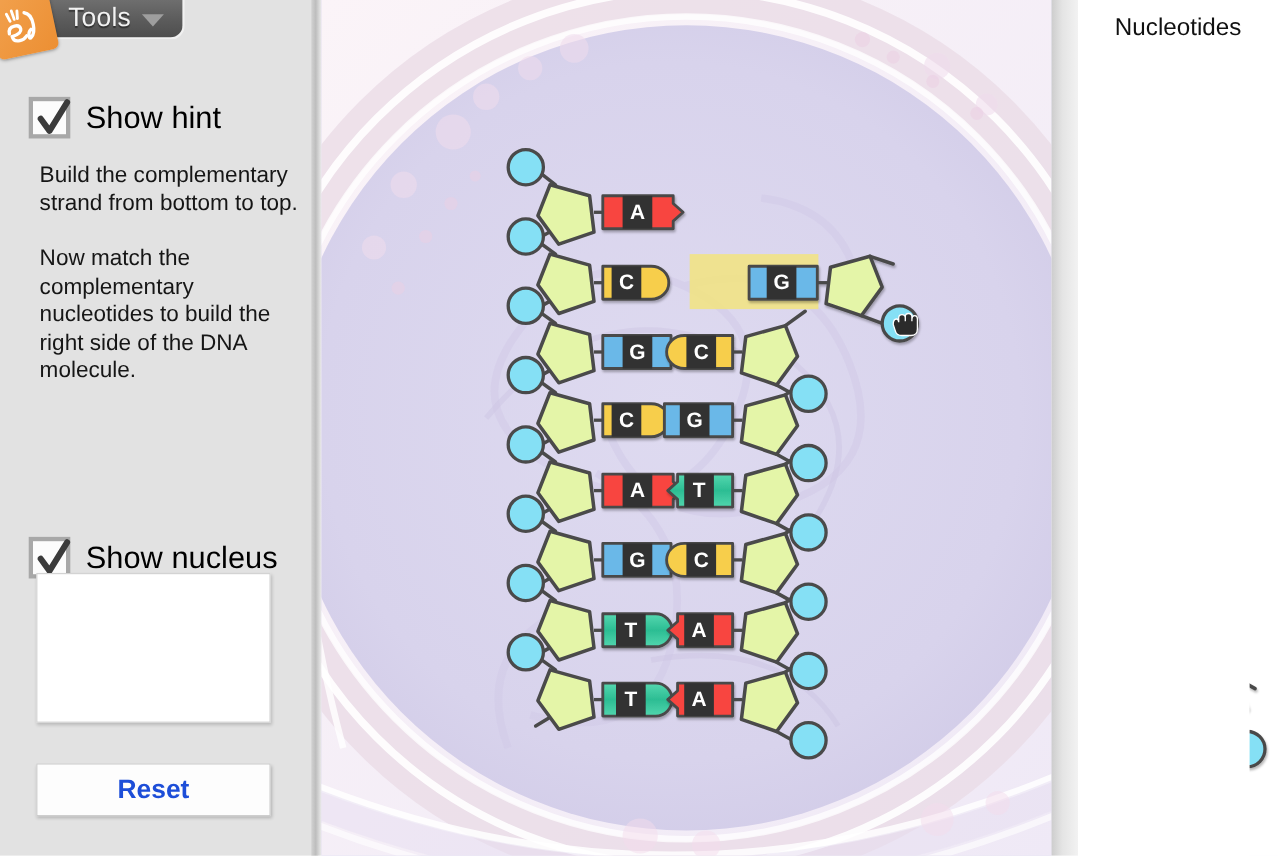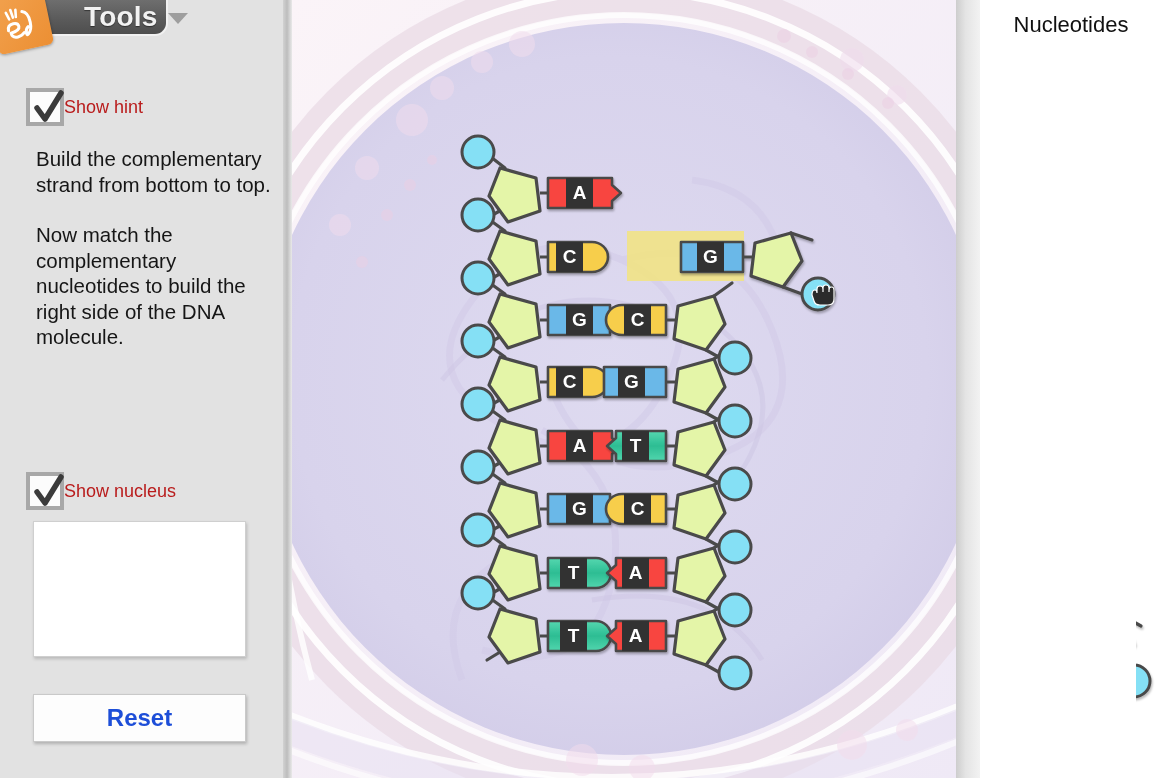--- a/index.html
+++ b/index.html
@@ -24,22 +24,22 @@
   
   #toolsbar {
     position: absolute; left: 0; top: 0; width: 168px; height: 36px;
     background: linear-gradient(to bottom, #6e6e6e 0%, #5b5b5b 55%, #4e4e4e 100%);
     border-bottom-right-radius: 13px;
     border-right: 2px solid #f1f1f1;
     border-bottom: 2px solid #f1f1f1;
     display: flex; align-items: center;
   }
   #tools-label {
-    color: #f2f2f2; font-size: 28px; font-weight: bold;
-    margin-left: 84px; letter-spacing: .2px;
+    color: #f2f2f2; font-size: 24px; font-weight: normal;
+    margin-left: 62px; letter-spacing: .2px;
     text-shadow: 0 1px 1px rgba(0,0,0,.45);
   }
   #tools-caret {
     width: 0; height: 0; margin-left: 10px; margin-top: 3px;
     border-left: 10px solid transparent;
     border-right: 10px solid transparent;
     border-top: 11px solid #9e9e9e;
   }
   #el-logo {
     position: absolute; left: -7px; top: -6px;
@@ -53,21 +53,21 @@
   #el-logo svg { display:block; }
 
   
   .cb-row { position: absolute; display: flex; align-items: center; }
   .checkbox {
     width: 38px; height: 38px; background: #fcfcfc;
     border: 4px solid #a8a8a8; position: relative; flex: none;
   }
   .checkbox svg { position: absolute; left: 2px; top: -2px; }
   .cb-label {
-    font-size: 18px; color: #b91c1c; white-space: nowrap;
+    margin-left: 14px; font-size: 28px; color: #000000; white-space: nowrap;
   }
 
   #hint-text {
     position: absolute; left: 36px; top: 146px; width: 240px;
     font-size: 20.5px; line-height: 25.5px; color: #161616;
   }
   #hint-text p + p { margin-top: 25px; }
 
   
   #nucleus-box {
@@ -443,21 +443,21 @@
         </svg>
       </div>
       <div class="cb-label">Show hint</div>
     </div>
 
     <div id="hint-text">
       <p>Build the complementary strand from bottom to top.</p>
       <p>Now match the complementary nucleotides to build the right side of the DNA molecule.</p>
     </div>
 
-    <div class="cb-row" style="left:26px; top:472px;text-align:center;">
+    <div class="cb-row" style="left:26px; top:488px;text-align:center;">
       <div class="checkbox">
         <svg width="34" height="40" viewBox="0 0 34 40">
           <path d="M5 18 L13 29 L29 3" stroke="#3b3b3b" stroke-width="5.5" fill="none" stroke-linecap="round" stroke-linejoin="round"></path>
         </svg>
       </div>
       <div class="cb-label">Show nucleus</div>
     </div>
 
     <div id="nucleus-box"></div>
 

